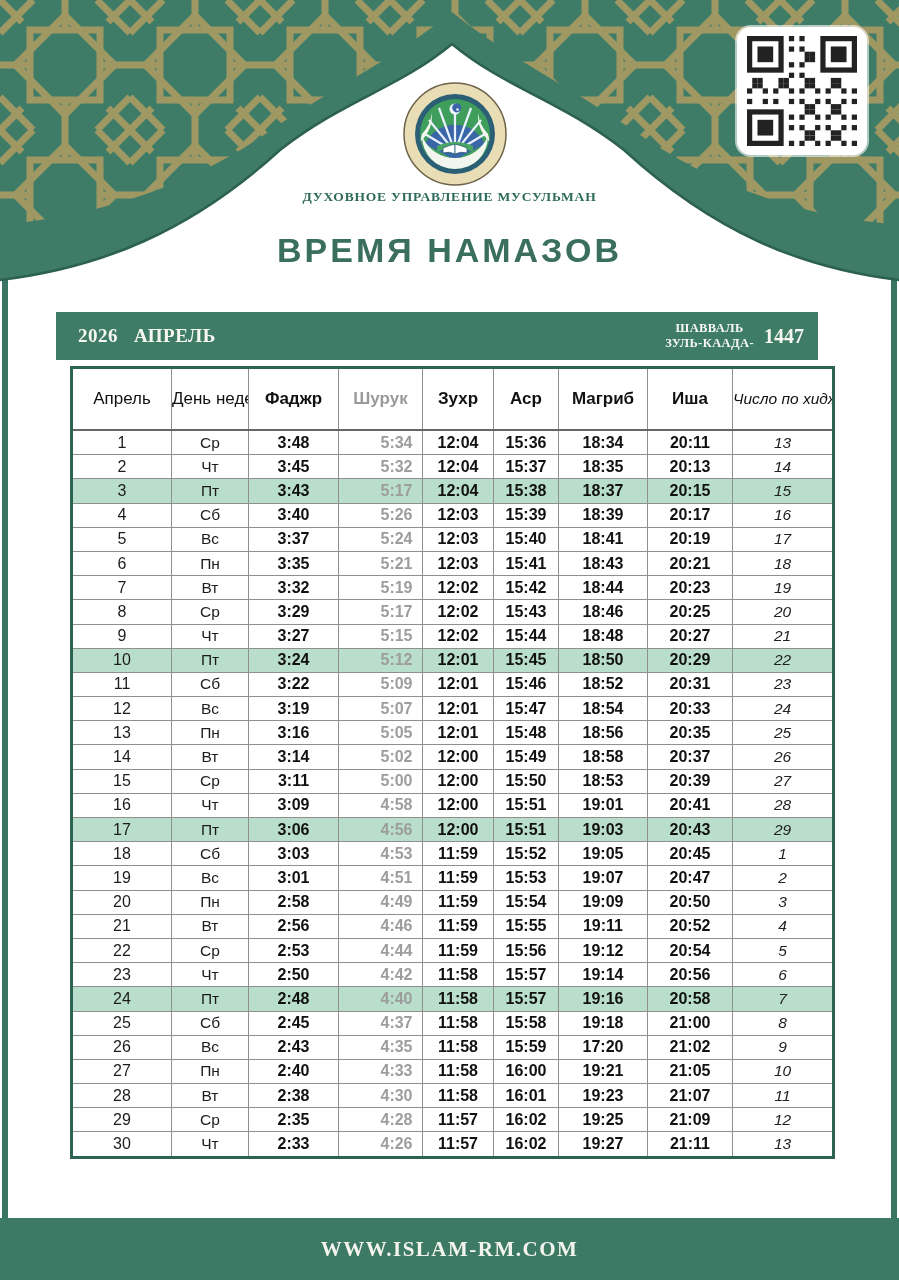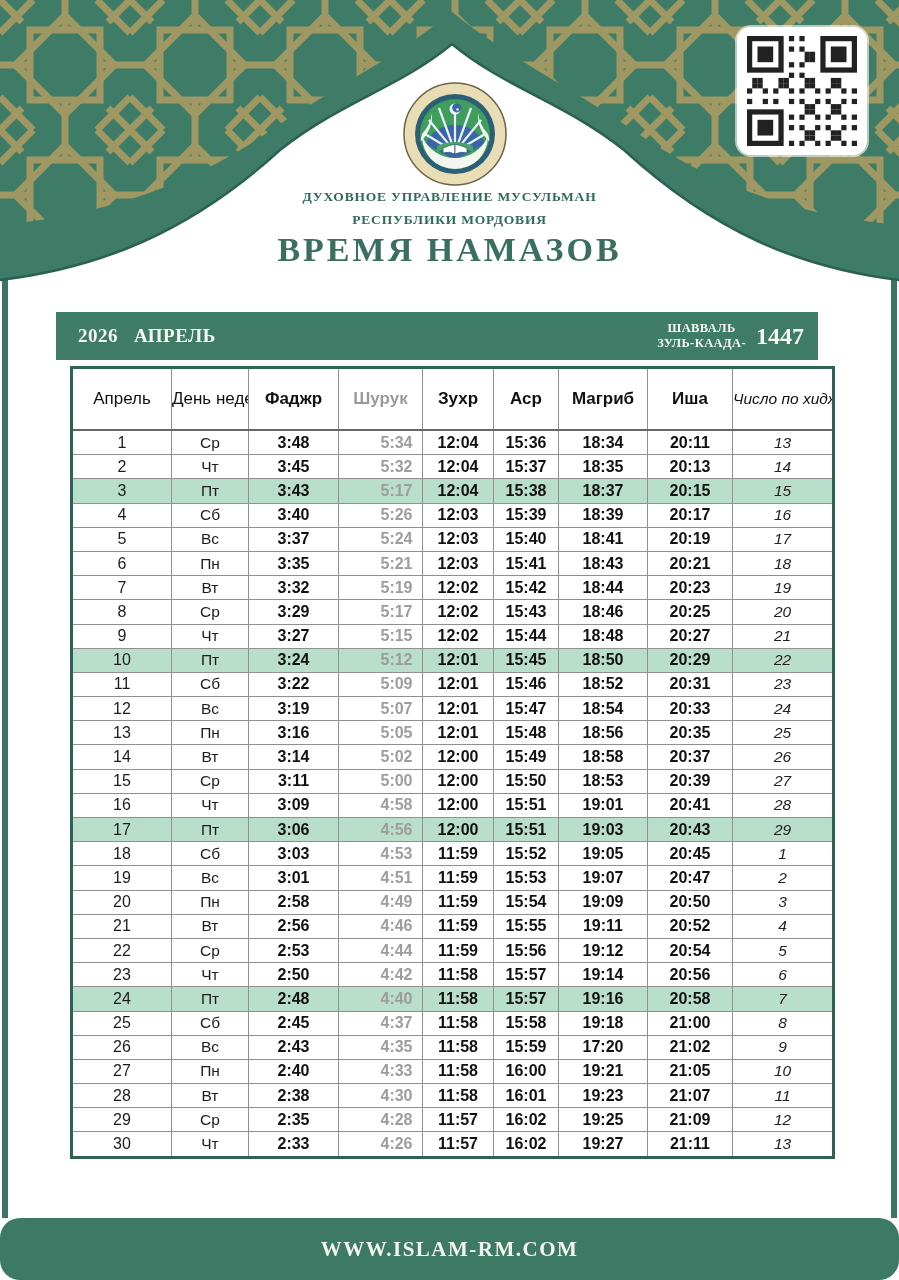--- a/index.html
+++ b/index.html
@@ -26,35 +26,35 @@
   
   .emblem{position:absolute;left:403px;top:82px;width:104px;height:104px;z-index:3;}
 
   .org{
     position:absolute;left:0;top:185px;width:899px;text-align:center;z-index:3;
     font-family:"Liberation Serif",serif;font-weight:bold;color:#2e6b5a;
     font-size:13.5px;letter-spacing:.8px;line-height:23px;
   }
   .title{
     position:absolute;left:0;top:231px;width:899px;text-align:center;z-index:3;
-    font-family:Liberation Serif, serif;font-weight:bold;color:#3a6f5f;
+    font-family:Liberation Sans, sans-serif;font-weight:bold;color:#3a6f5f;
     font-size:34px;letter-spacing:3px;
   }
 
   
   .month-band{
     position:absolute;left:56px;top:312px;width:762px;height:48px;background:#3e7c68;
     display:flex;align-items:center;color:#f7f7f2;z-index:3;
     font-family:"Liberation Serif",serif;font-weight:bold;
   }
   .month-band .year{font-size:19px;margin-left:22px;letter-spacing:.5px;}
   .month-band .month{font-size:19px;margin-left:16px;letter-spacing:.5px;}
   .band-right{margin-left:auto;display:flex;align-items:center;margin-right:14px;}
   .hijri-months{text-align:center;font-size:12.5px;line-height:15px;letter-spacing:.4px;}
-  .hijri-year{font-size:24px;margin-left:10px;}
+  .hijri-year{font-size:20px;margin-left:10px;}
 
   
   .ptable{
     position:absolute;left:70px;top:366px;width:762px;z-index:3;
     border-collapse:collapse;table-layout:fixed;background:#fff;
     border:3px solid #2e6254;
   }
   .ptable th,.ptable td{
     border:1px solid #8f8f8f;text-align:center;vertical-align:middle;
     padding:0;overflow:hidden;white-space:nowrap;
@@ -72,21 +72,21 @@
   .ptable tbody td.c-6,.ptable tbody td.c-7{font-weight:bold;color:#111;}
   .ptable tbody td.c-3{font-weight:bold;color:#9d9d9d;padding-left:32px;}
   .ptable tbody td.c-8{font-style:italic;font-size:15.5px;color:#222;}
   .ptable tbody tr.hl td{background:#b9decb;}
 
   
   .footer{
     position:absolute;left:0;bottom:0;width:899px;height:62px;background:#3d7a66;
     display:flex;align-items:center;justify-content:center;z-index:4;
     font-family:"Liberation Serif",serif;font-weight:bold;color:#f4f4ee;
-    font-size:21px;letter-spacing:1.5px;border-radius:20px;
+    font-size:21px;letter-spacing:1.5px;
   }
 </style>
 </head>
 <body>
 
 <div class="page">
 
   <div class="edge-strip left"></div>
   <div class="edge-strip right"></div>
 
@@ -235,21 +235,20 @@
         <path d="M64 66 Q52 61 52 63 L52 72 Q58 69 64 71 Z" fill="#ffffff" stroke="#2b5f76" stroke-width="0.8"></path>
         <circle cx="52" cy="27" r="5.5" fill="#eef4ff"></circle>
         <circle cx="53.8" cy="25.8" r="4.6" fill="#3a66a8"></circle>
         <circle cx="54.5" cy="27.5" r="1.3" fill="#eef4ff"></circle>
       </g>
     </svg>
   </div>
 
   <div class="org">
     <div>ДУХОВНОЕ УПРАВЛЕНИЕ МУСУЛЬМАН</div>
-    <div>РЕСПУБЛИКИ МОРДОВИЯ</div>
   </div>
 
   <div class="title">ВРЕМЯ НАМАЗОВ</div>
 
   <div class="month-band">
     <span class="year">2026</span>
     <span class="month">АПРЕЛЬ</span>
     <span class="band-right">
       <span class="hijri-months">
         <div>ШАВВАЛЬ</div>

